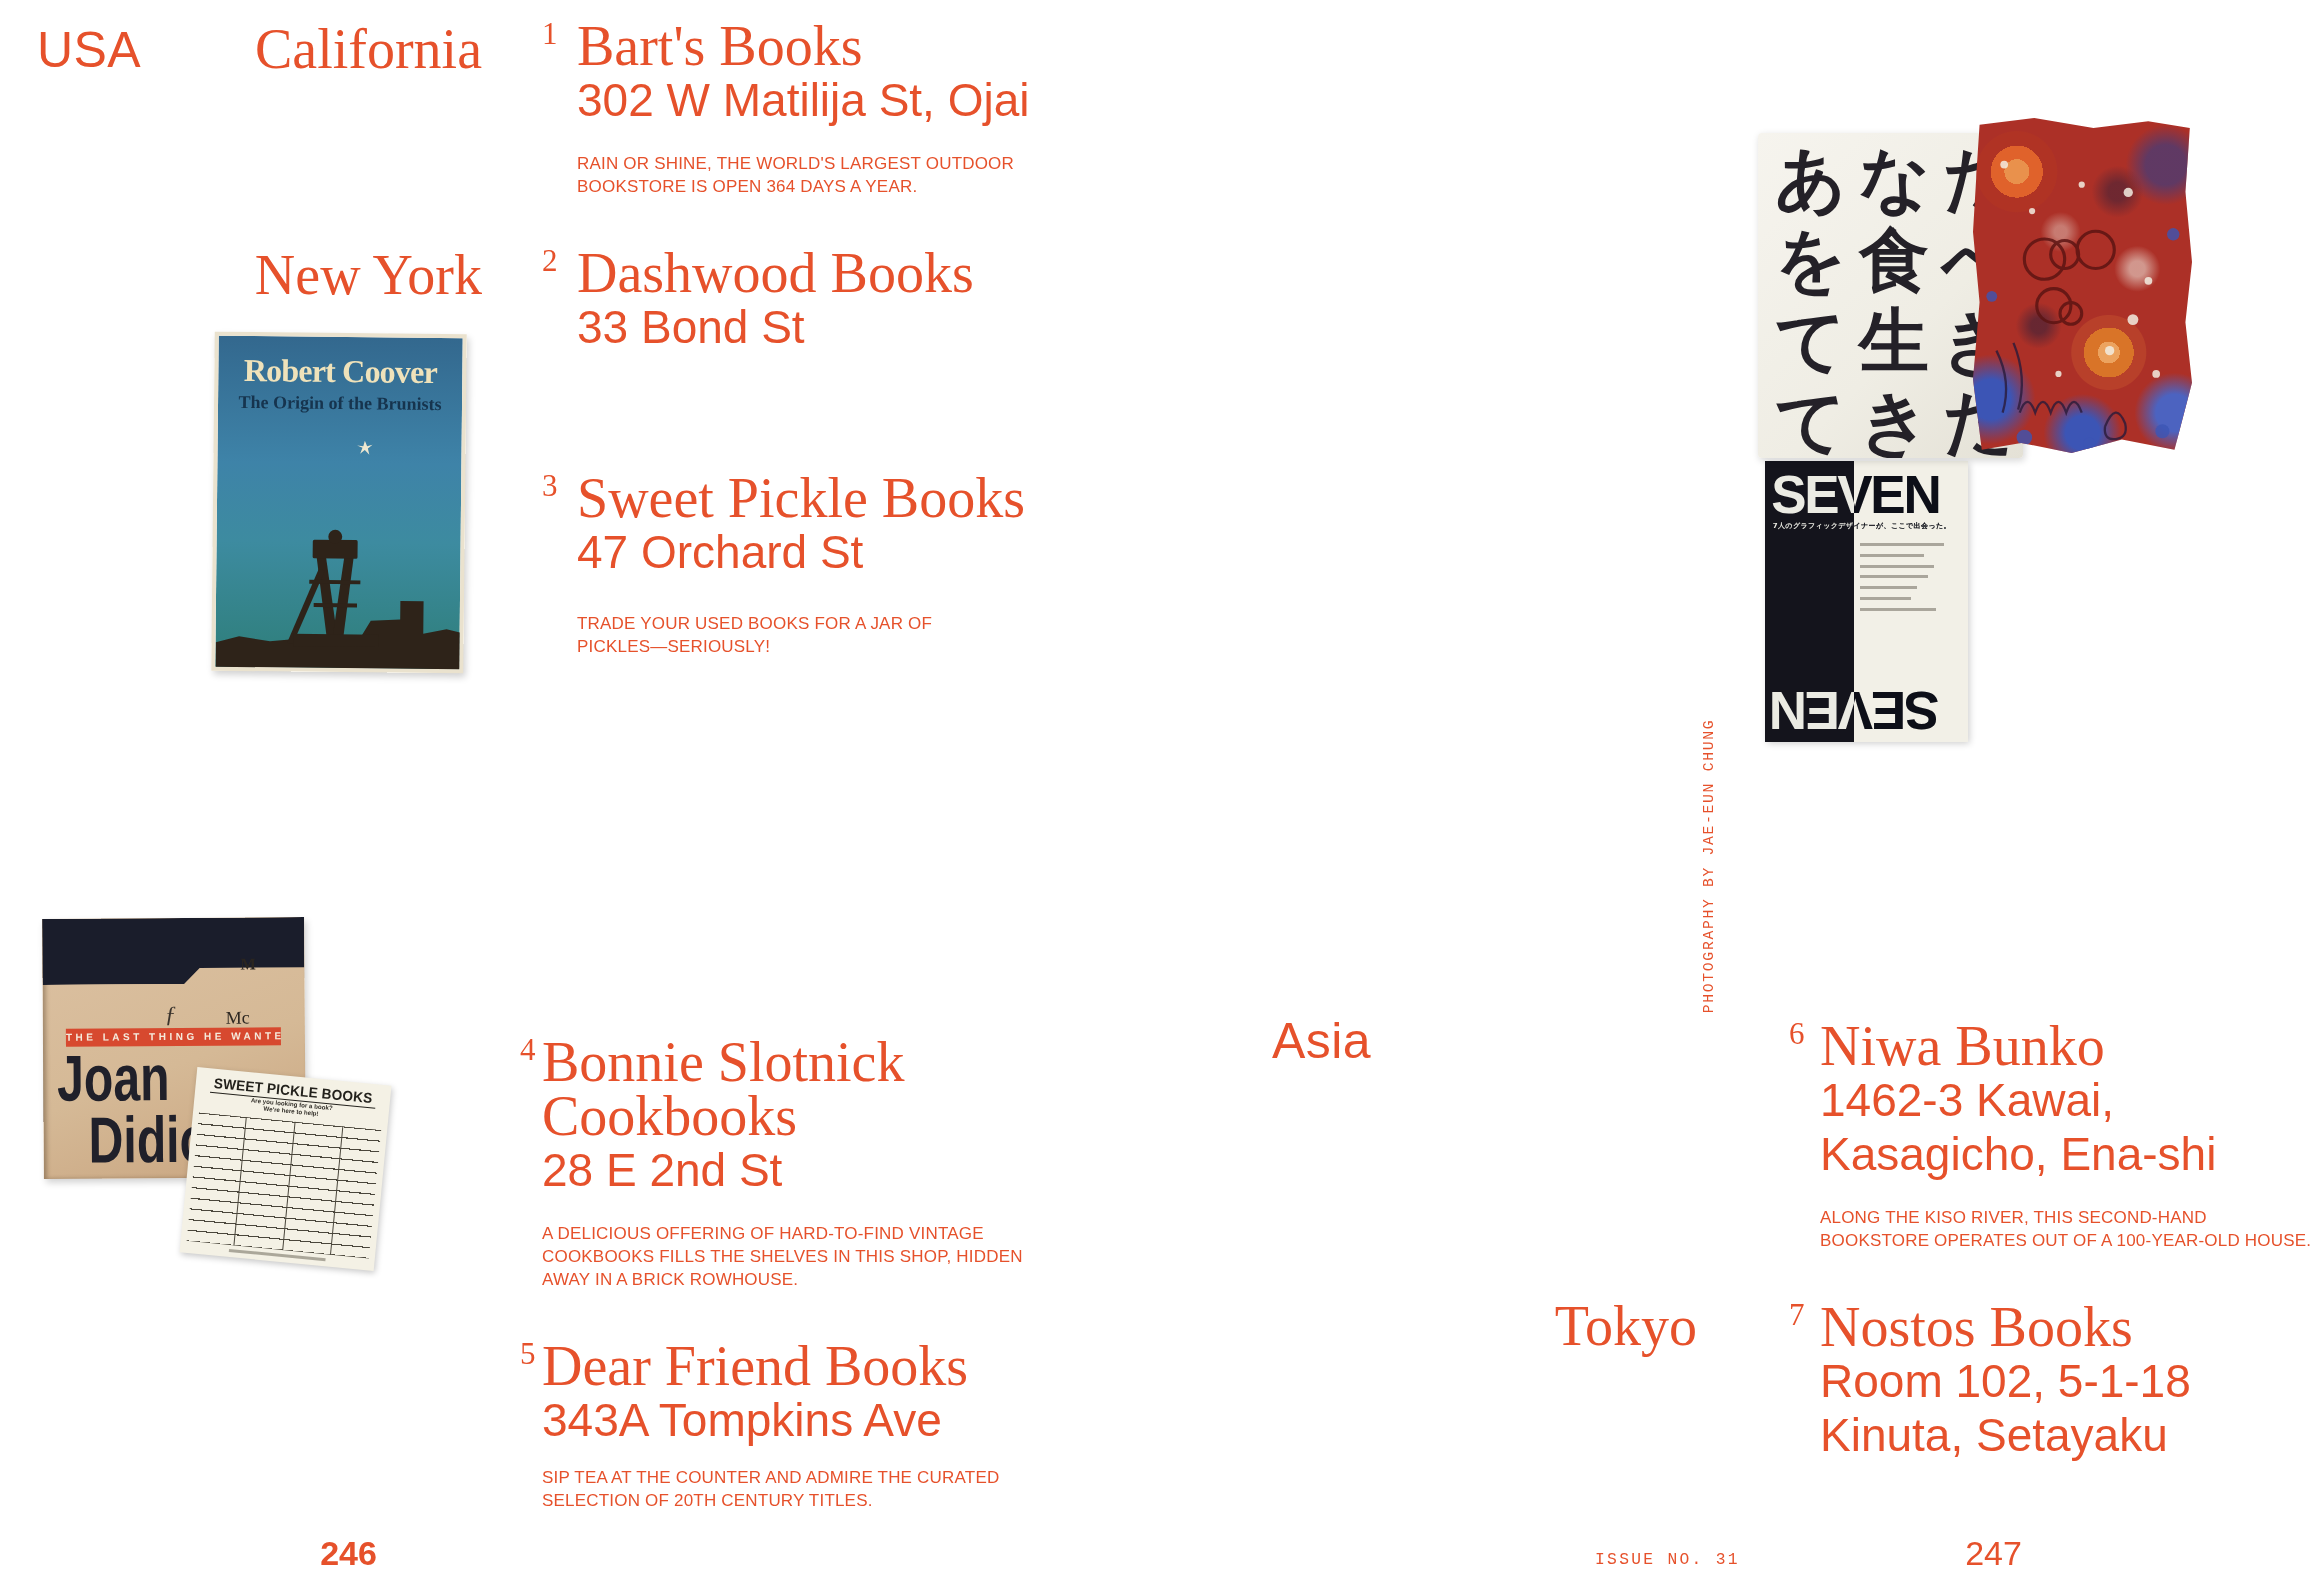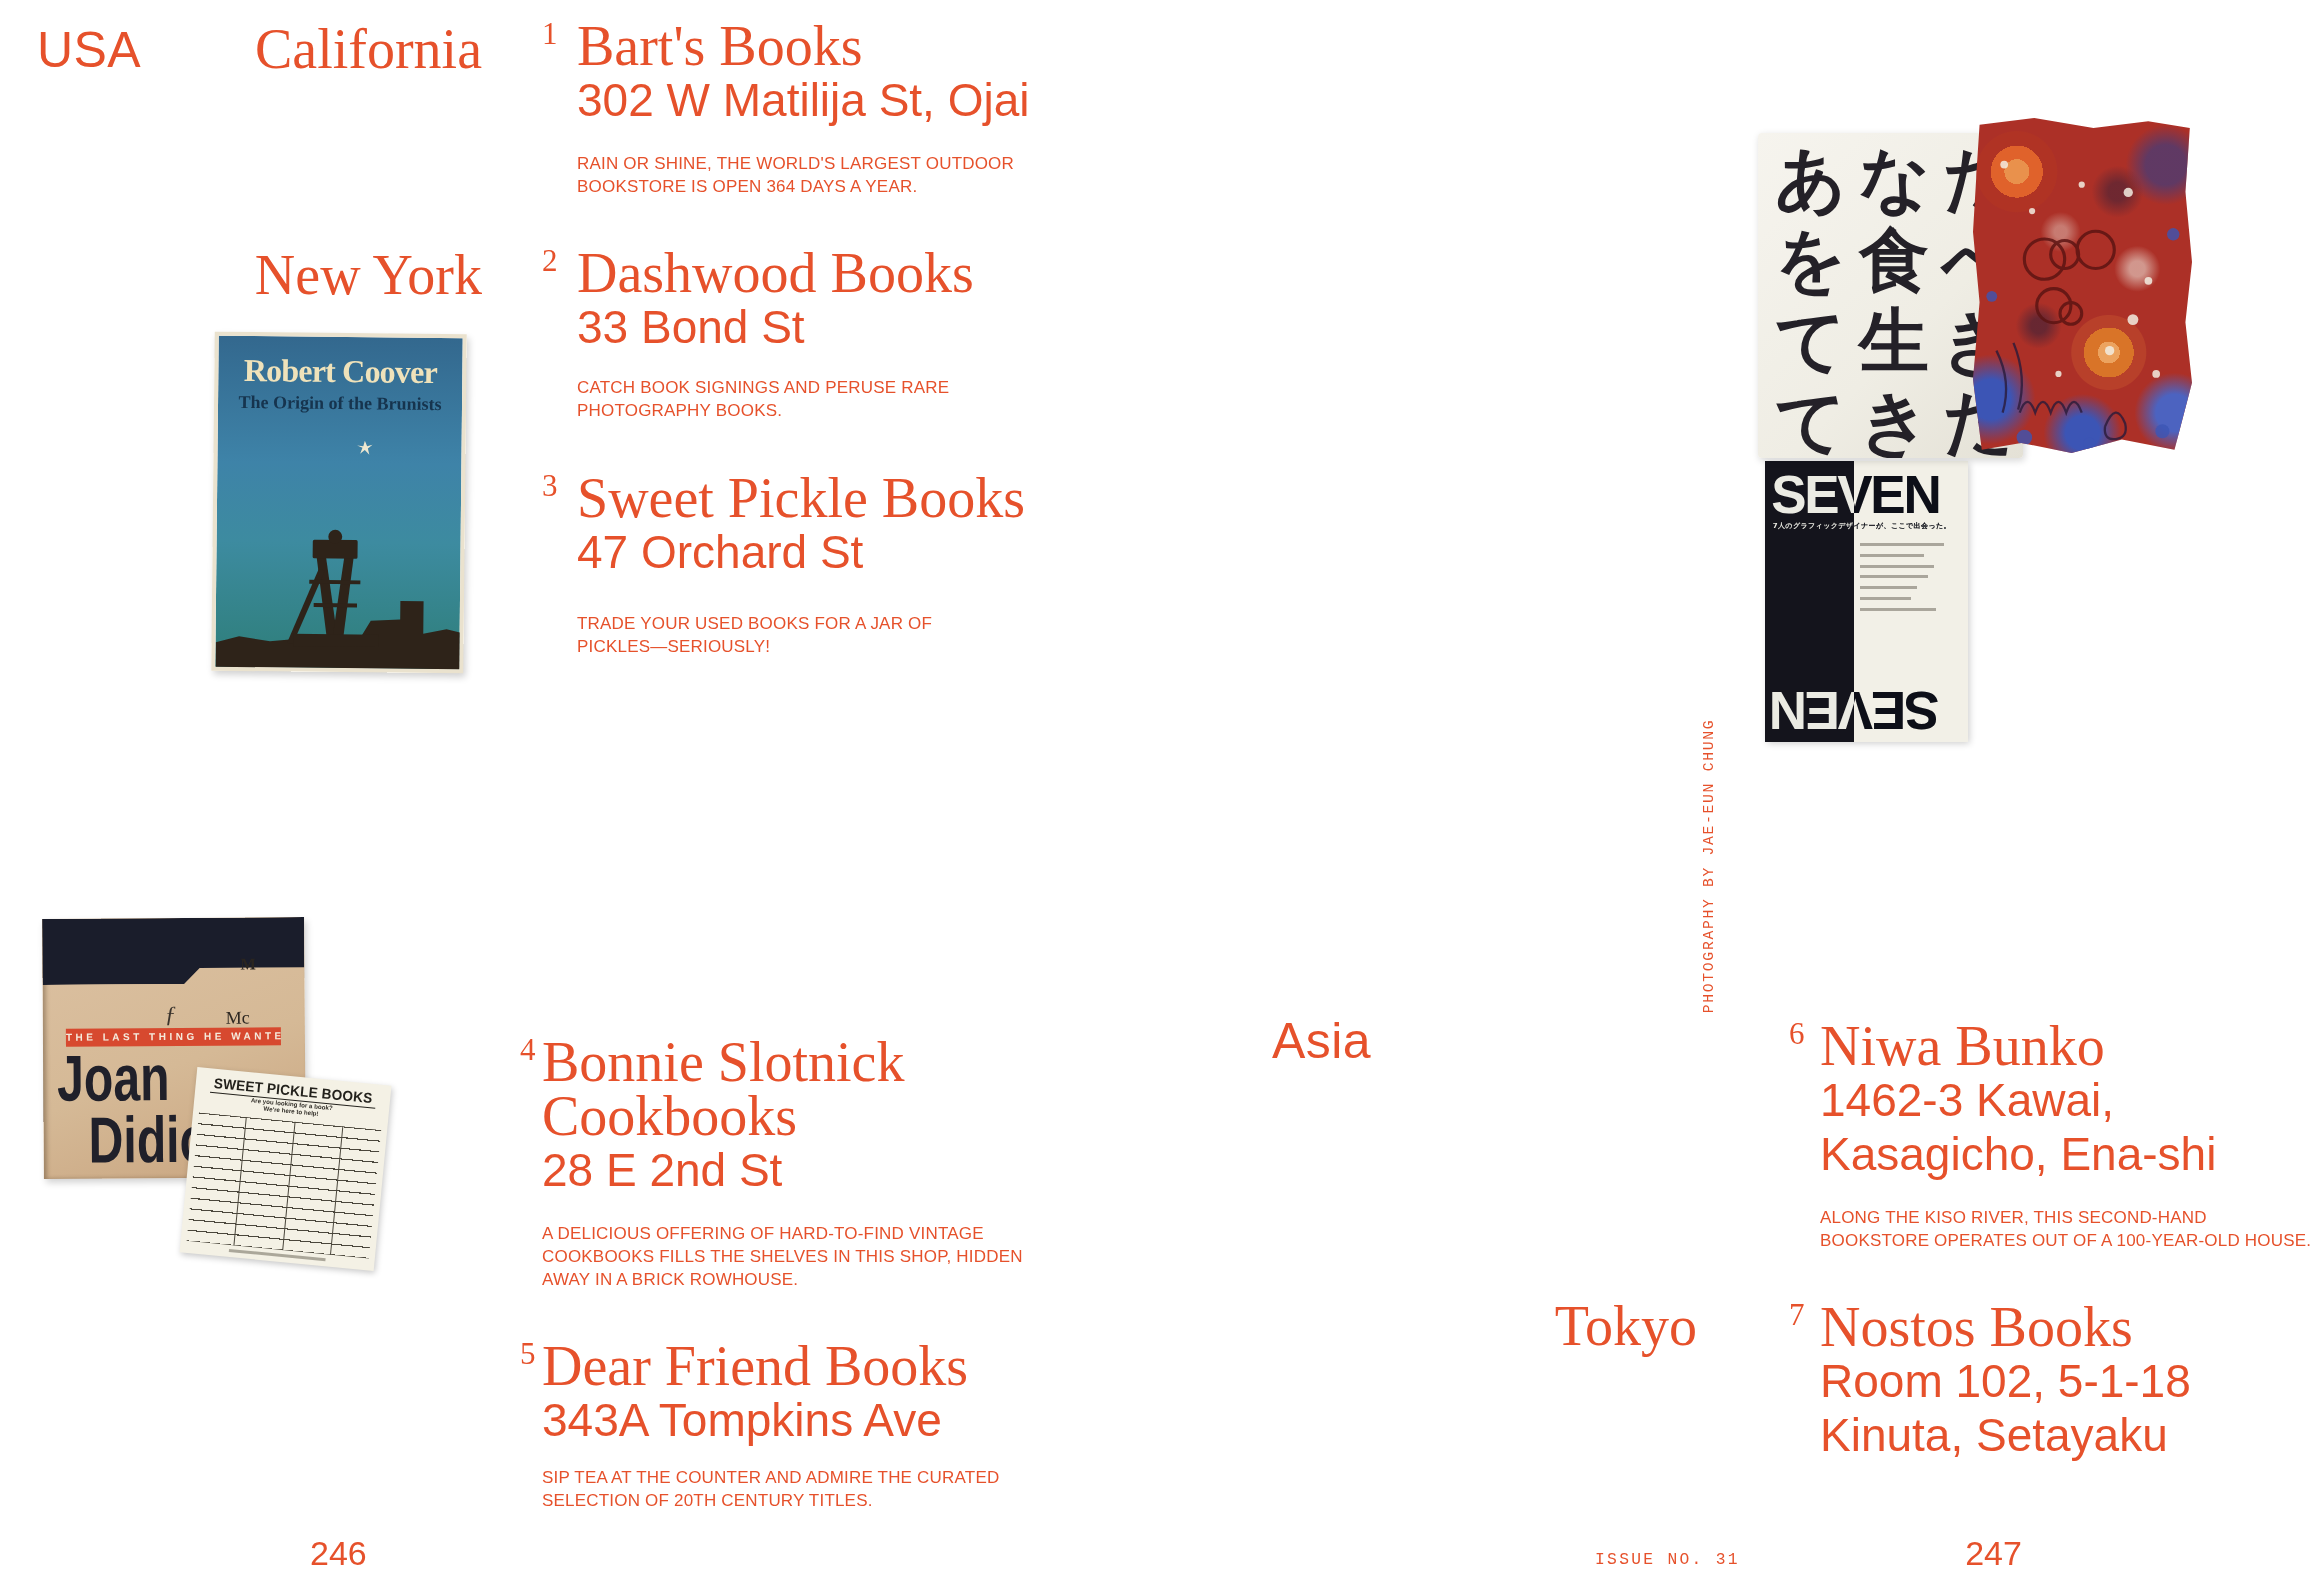--- a/index.html
+++ b/index.html
@@ -118,24 +118,20 @@
     <div class="desc">
       <div>RAIN OR SHINE, THE WORLD'S LARGEST OUTDOOR</div>
       <div>BOOKSTORE IS OPEN 364 DAYS A YEAR.</div>
     </div>
   </div>
 
   <div class="entry" style="left:577px;top:246px;">
     <span class="num" style="left:-35px;">2</span>
     <div class="title">Dashwood Books</div>
     <div class="addr">33 Bond St</div>
-    <div class="desc" style="margin-top:22px;">
-      <div>CATCH BOOK SIGNINGS AND PERUSE RARE</div>
-      <div>PHOTOGRAPHY BOOKS.</div>
-    </div>
   </div>
 
   <div class="entry" style="left:577px;top:471px;">
     <span class="num" style="left:-35px;">3</span>
     <div class="title">Sweet Pickle Books</div>
     <div class="addr">47 Orchard St</div>
     <div class="desc" style="margin-top:33px;">
       <div>TRADE YOUR USED BOOKS FOR A JAR OF</div>
       <div>PICKLES—SERIOUSLY!</div>
     </div>
@@ -195,21 +191,21 @@
   </div>
 
   <div class="abs receipt">
     <div class="rhead">SWEET PICKLE BOOKS</div>
     <div class="rsub">Are you looking for a book?</div>
     <div class="rsub">We're here to help!</div>
     <div class="grid"></div>
     <div class="rfoot"></div>
   </div>
 
-  <div class="abs pagenum" style="left:310px;top:1534px;width:77px;">246</div>
+  <div class="abs pagenum" style="left:310px;top:1534px;width:77px;text-align:center;font-weight:bold;">246</div>
 
   <div class="abs calli">
     <div class="row">あなた</div>
     <div class="row">を食べ</div>
     <div class="row">て生き</div>
     <div class="row">てきた</div>
   </div>
 
   <div class="abs painting">
     <svg viewBox="0 0 282 432">

